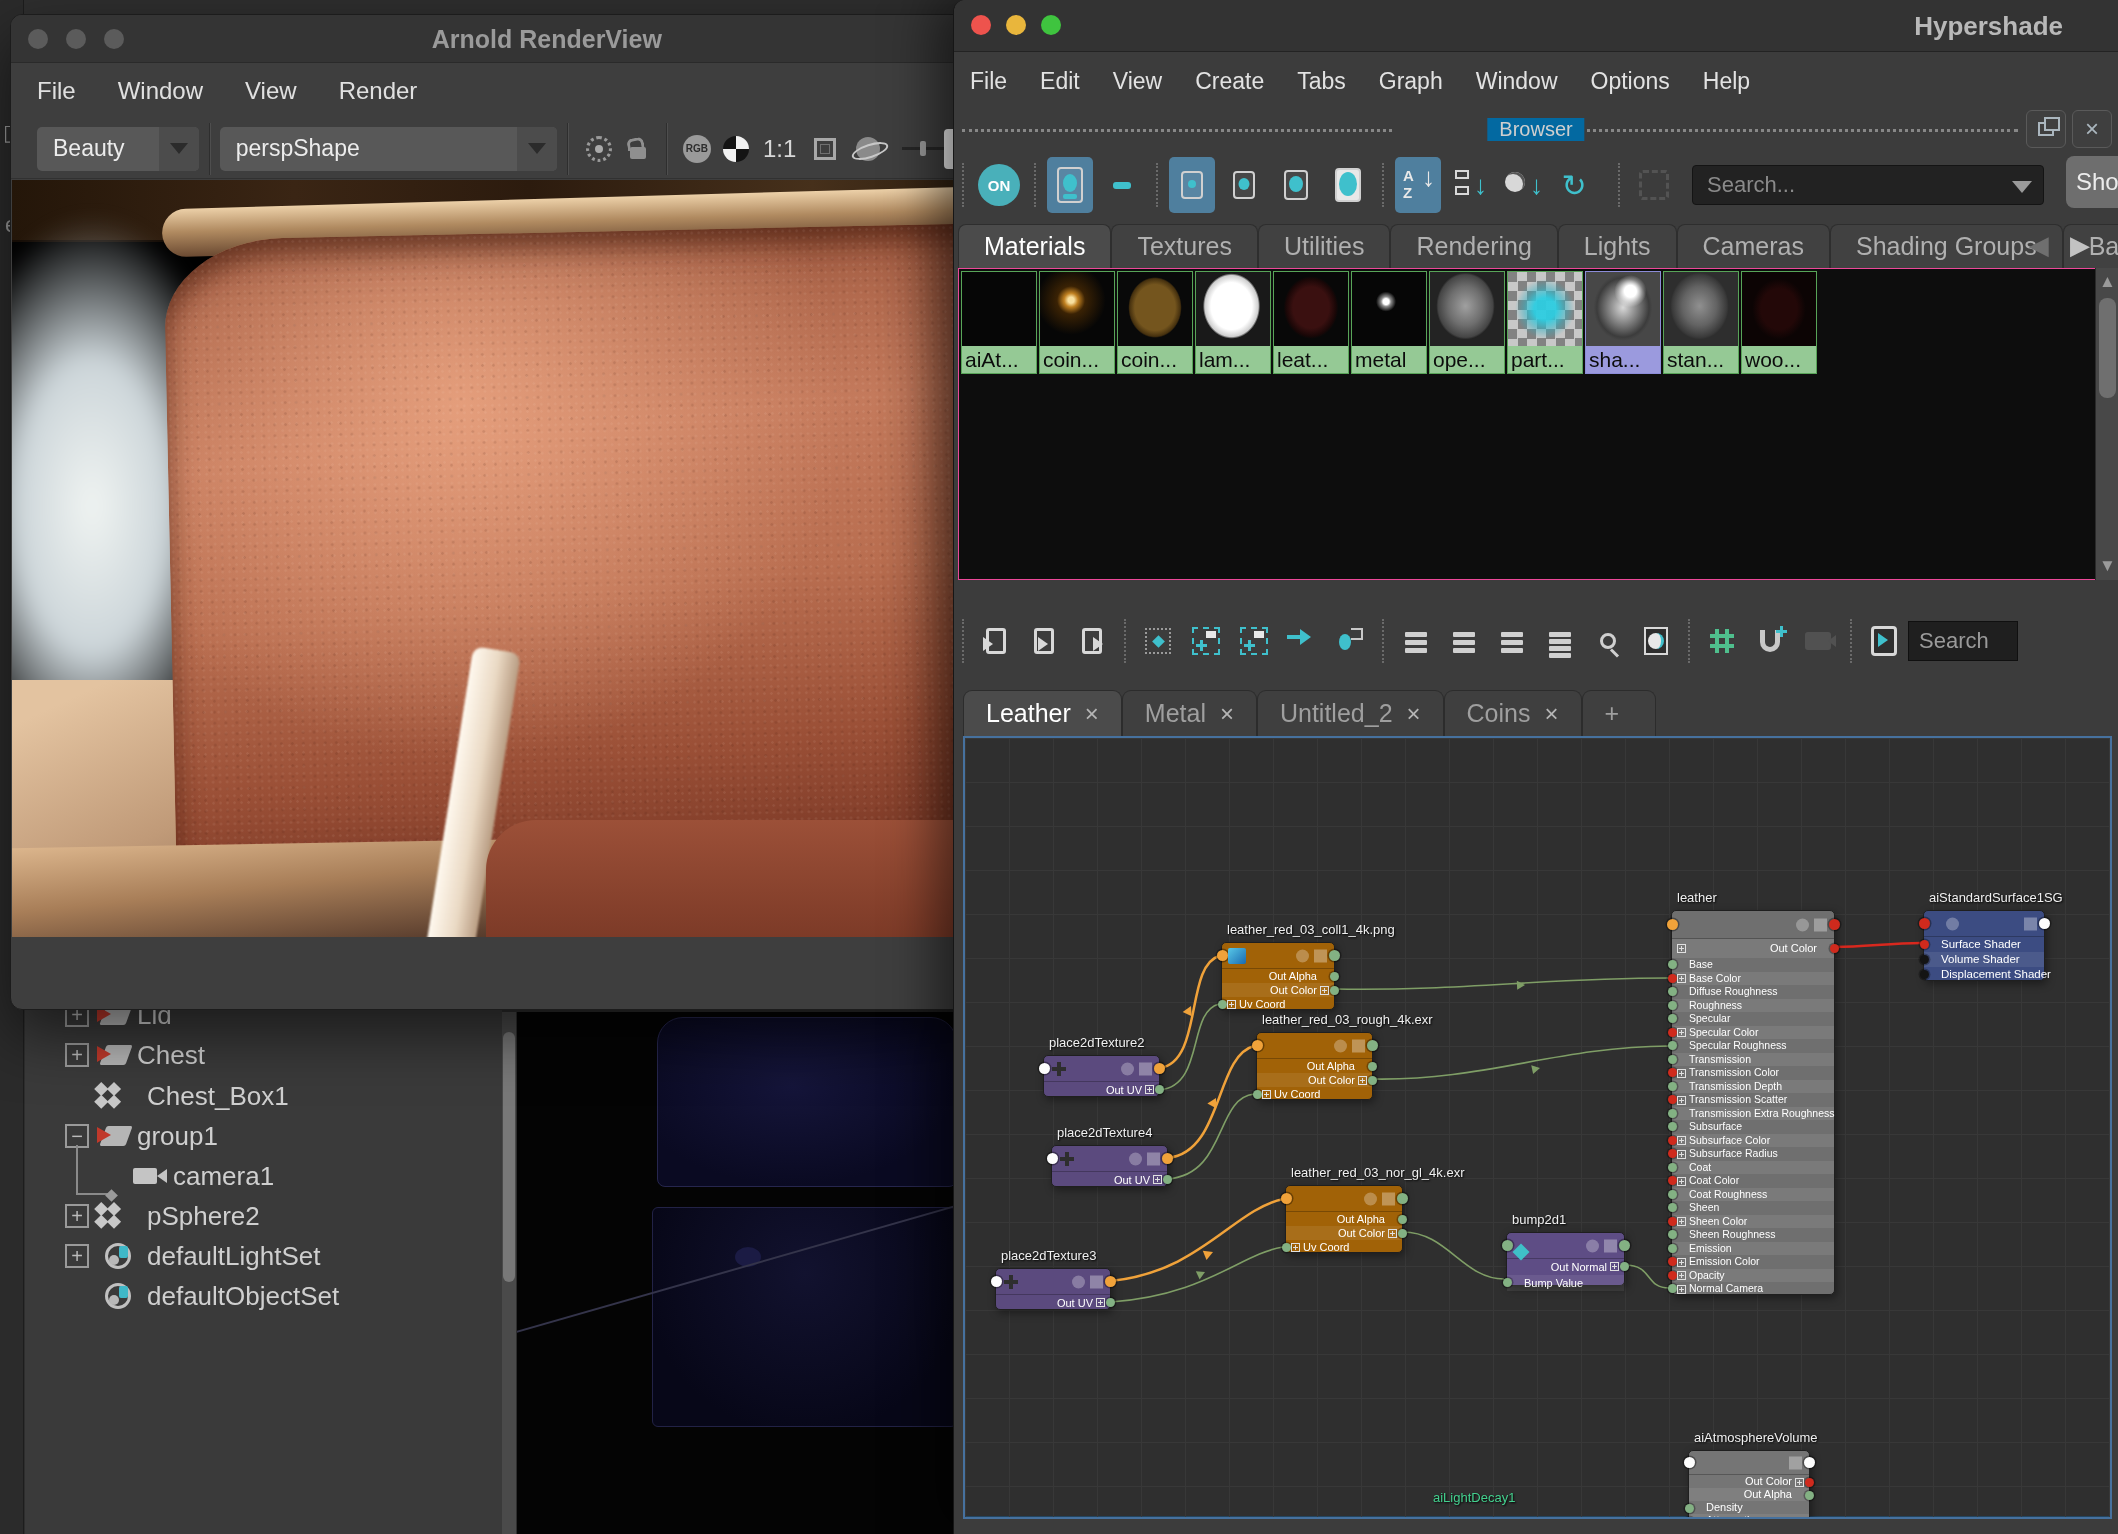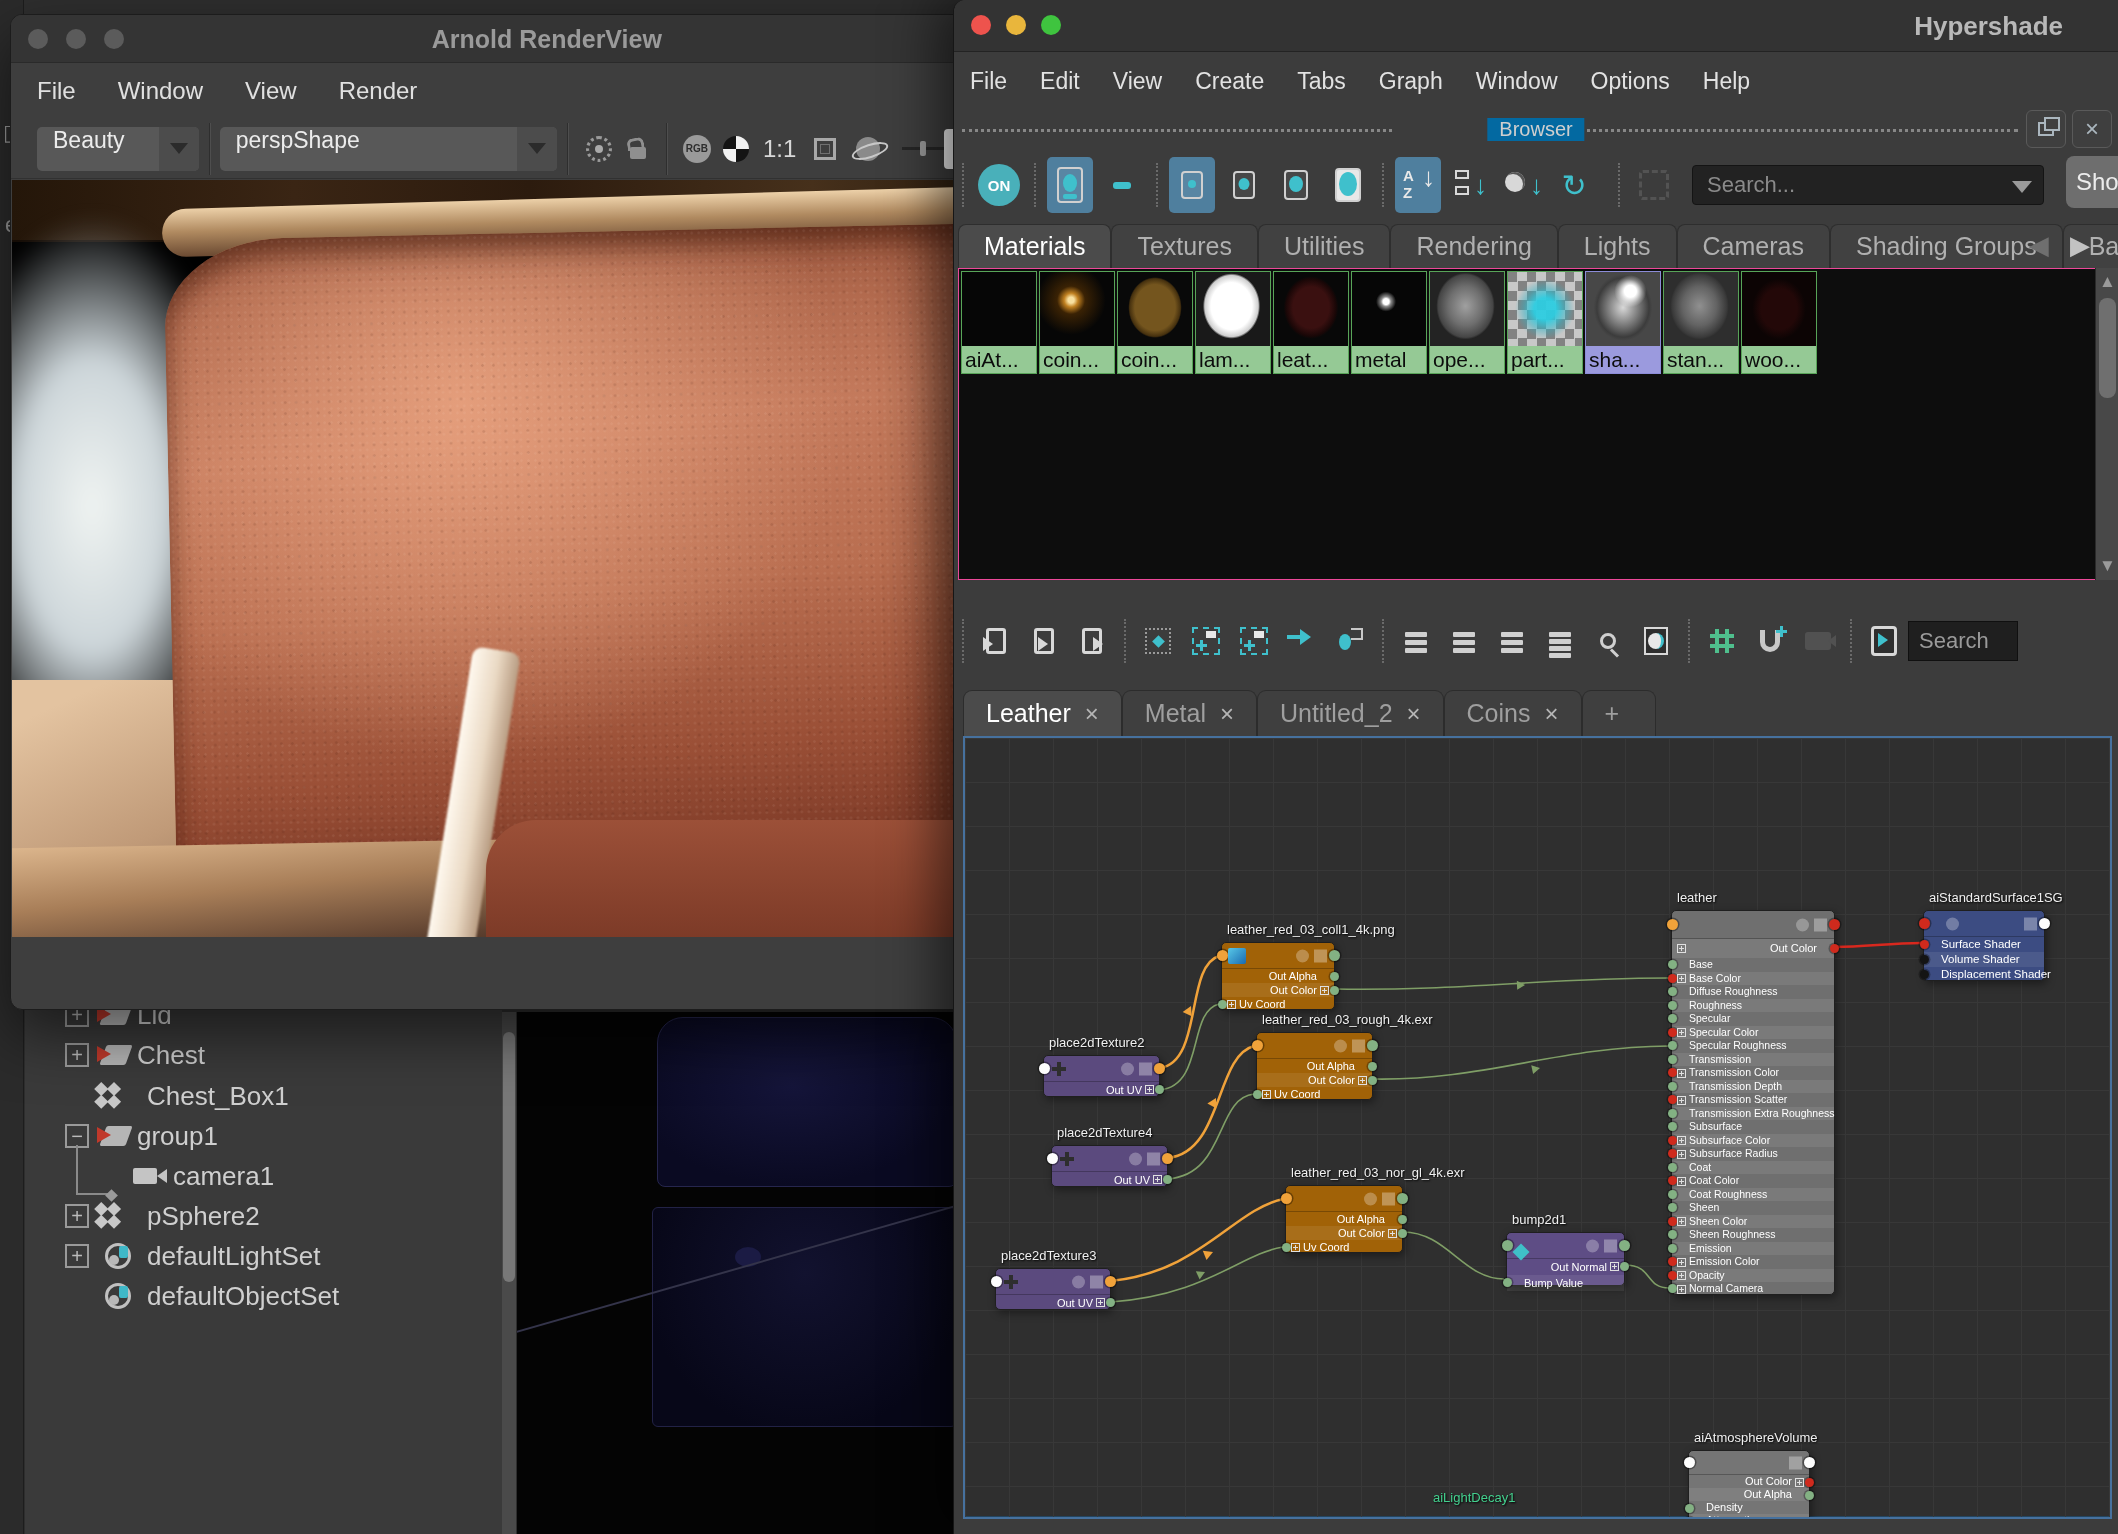--- a/index.html
+++ b/index.html
@@ -34,21 +34,21 @@
 
 .rv-win{position:absolute;left:10px;top:14px;width:1000px;height:996px;background:#3e3e3e;
  border:1px solid #1c1c1c;border-radius:12px;box-shadow:0 24px 60px rgba(0,0,0,.55);z-index:10}
 .rv-title{position:relative;height:48px;background:#343434;border-bottom:1px solid #2a2a2a;border-radius:11px 11px 0 0}
 .tl{position:absolute;top:14px;width:20px;height:20px;border-radius:50%}
 .rv-title .tl{background:#5b5b5b}
 .win-title{position:absolute;top:10px;font-size:25px;font-weight:bold;color:#9a9a9a}
 .rv-title .win-title{left:50%;transform:translateX(-34%)}
 .rv-menu{height:56px;display:flex;align-items:center;gap:42px;padding-left:26px;background:#3e3e3e;font-size:24px;color:#e0e0e0}
 .rv-toolbar{position:relative;height:60px;background:#3e3e3e;border-bottom:1px solid #313131;display:flex;align-items:center}
-.dd{height:44px;background:#585858;border-radius:5px;display:flex;align-items:flex-start;color:#ececec;font-size:23px;position:relative}
+.dd{height:44px;background:#585858;border-radius:5px;display:flex;align-items:center;color:#ececec;font-size:23px;position:relative}
 .dd .dd-text{padding:0 16px;flex:1}
 .dd .dd-arrow{width:40px;height:44px;background:#4c4c4c;border-radius:0 5px 5px 0;display:flex;align-items:center;justify-content:center}
 .dd .dd-arrow::after{content:"";border:9px solid transparent;border-top:11px solid #2b2b2b;margin-top:9px}
 .vbar{width:1px;height:52px;background:#2e2e2e;margin:0 10px;box-shadow:1px 0 0 #4e4e4e}
 .aim-icon{width:26px;height:26px;border:3px dotted #9a9a9a;border-radius:50%;position:relative;margin:0 8px}
 .aim-icon::after{content:"";position:absolute;left:6px;top:6px;width:8px;height:8px;border-radius:50%;background:#aaa}
 .lock-icon{width:16px;height:12px;background:#8f8f8f;border-radius:2px;position:relative;margin:8px 10px 0}
 .lock-icon::before{content:"";position:absolute;top:-9px;left:-3px;width:11px;height:9px;border:3px solid #8f8f8f;border-bottom:none;border-radius:6px 6px 0 0;transform:rotate(-10deg)}
 .rgb-icon{width:28px;height:28px;border-radius:50%;background:#9a9a9a;color:#2e2e2e;font-size:10px;font-weight:bold;
  display:flex;align-items:center;justify-content:center;margin:0 6px}

